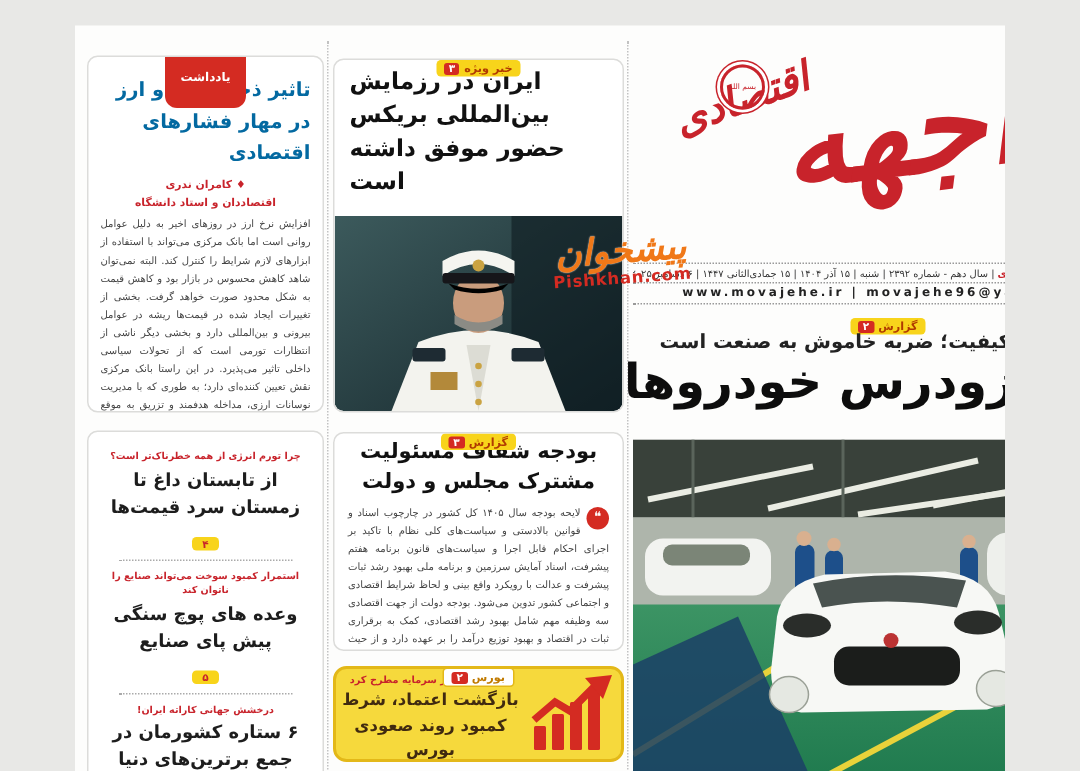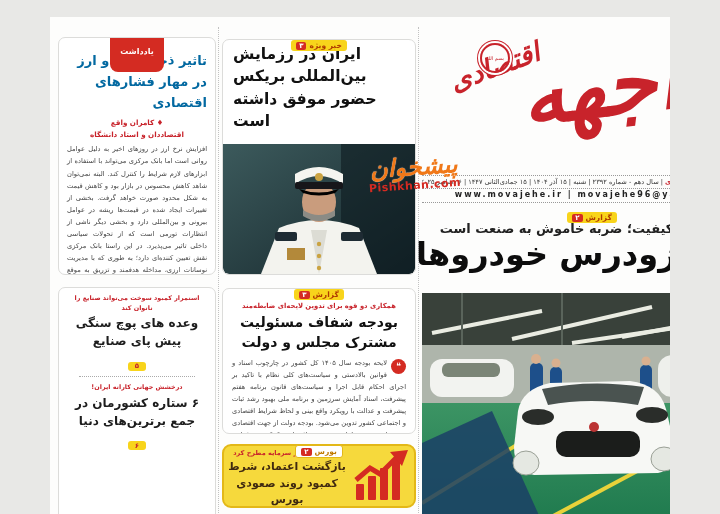--- a/index.html
+++ b/index.html
@@ -261,21 +261,20 @@
       </div>
     </div>
 
     <div class="card box-report">
       <div class="float-tag">
         <span class="tag-yellow">
           <span>گزارش</span>
           <span class="num">۳</span>
         </span>
       </div>
-      <div class="kicker">همکاری دو قوه برای تدوین لایحه‌ای ضابطه‌مند</div>
       <div class="headline">بودجه شفاف مسئولیت مشترک مجلس و دولت</div>
       <div class="body-wrap">
         <span class="quote-circle">❝</span>
         <div class="body-text">لایحه بودجه سال ۱۴۰۵ کل کشور در چارچوب اسناد و قوانین بالادستی و سیاست‌های کلی نظام با تاکید بر اجرای احکام قابل اجرا و سیاست‌های قانون برنامه هفتم پیشرفت، اسناد آمایش سرزمین و برنامه ملی بهبود رشد ثبات پیشرفت و عدالت با رویکرد واقع بینی و لحاظ شرایط اقتصادی و اجتماعی کشور تدوین می‌شود. بودجه دولت از جهت اقتصادی سه وظیفه مهم شامل بهبود رشد اقتصادی، کمک به برقراری ثبات در اقتصاد و بهبود توزیع درآمد را بر عهده دارد و از حیث کارکردی نیز باید بتواند انضباط مالی را برقرار کند.</div>
       </div>
     </div>
 
     <div class="box-bourse">
       <div class="float-tag">
         <span class="tag-white">
@@ -313,31 +312,37 @@
   </div>
 
   <div class="left-col">
 
     <div class="card box-note">
       <div class="float-tag">
         <span class="tag-red">یادداشت</span>
       </div>
       <div class="headline">تاثیر ذخایر طلا و ارز در مهار فشارهای اقتصادی</div>
       <div class="byline">
-        <span>♦ کامران واقع</span><br>
+        <span>♦ کامران ندری</span><br>
         <span>اقتصاددان و استاد دانشگاه</span>
       </div>
       <div class="body-wrap">
         <div class="body-text">افزایش نرخ ارز در روزهای اخیر به دلیل عوامل روانی است اما بانک مرکزی می‌تواند با استفاده از ابزارهای لازم شرایط را کنترل کند. البته نمی‌توان شاهد کاهش محسوس در بازار بود و کاهش قیمت به شکل محدود صورت خواهد گرفت. بخشی از تغییرات ایجاد شده در قیمت‌ها ریشه در عوامل بیرونی و بین‌المللی دارد و بخشی دیگر ناشی از انتظارات تورمی است که از تحولات سیاسی داخلی تاثیر می‌پذیرد. در این راستا بانک مرکزی نقش تعیین کننده‌ای دارد؛ به طوری که با مدیریت نوسانات ارزی، مداخله هدفمند و تزریق به موقع ارز شرایط لازم برای کنترل دامنه نوسانات ایجاد می‌کند. قیمت طلا در ایران تابعی از عوامل مختلف است به طوری که در هفته‌های اخیر با افزایش قیمت انس جهانی شاهد افزایش قیمت طلا در بازارهای داخلی شدیم...</div>
       </div>
 
     </div>
 
     <div class="card box-vitrine">
 
+      <div class="vitrine-item" style="padding-top:12px;">
+        <div class="v-kicker">چرا تورم انرژی از همه خطرناک‌تر است؟</div>
+        <div class="v-headline">از تابستان داغ تا زمستان سرد قیمت‌ها</div>
+        <div class="v-pill-row"><span class="page-pill">۴</span></div>
+        <div class="v-divider"></div>
+      </div>
 
       <div class="vitrine-item">
         <div class="v-kicker">استمرار کمبود سوخت می‌تواند صنایع را ناتوان کند</div>
         <div class="v-headline">وعده های پوچ سنگی پیش پای صنایع</div>
         <div class="v-pill-row"><span class="page-pill">۵</span></div>
         <div class="v-divider"></div>
       </div>
 
       <div class="vitrine-item">
         <div class="v-kicker">درخشش جهانی کاراته ایران!</div>

